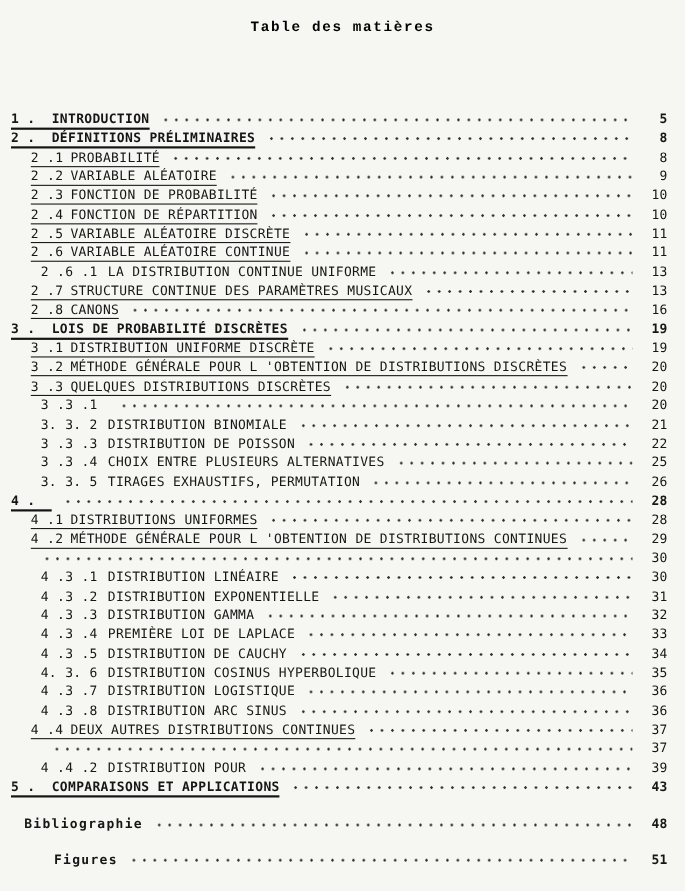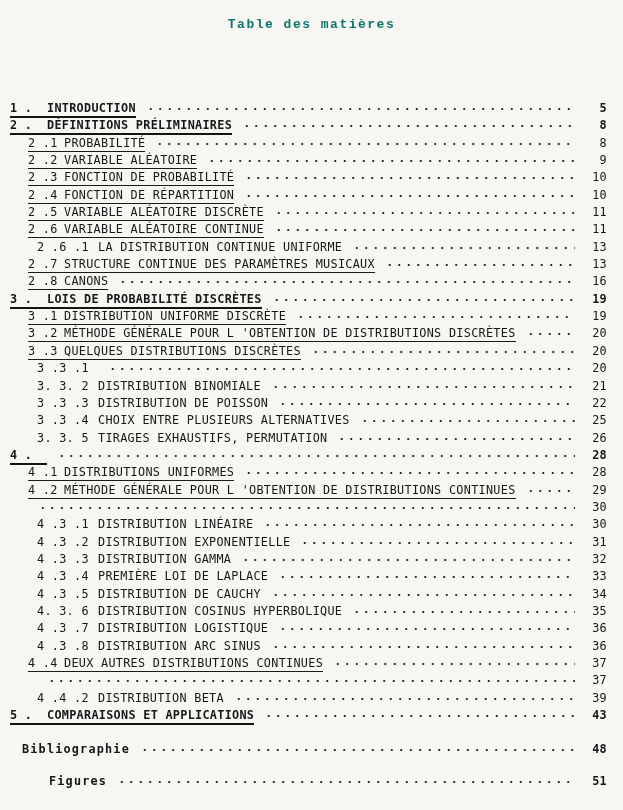--- a/index.html
+++ b/index.html
@@ -13,21 +13,21 @@
     width:623px;height:810px;position:relative;
     background:#f6f6f3;
   }
   .doc-title{
     padding-top:17px;
     text-align:center;
     font-family:"Liberation Mono",monospace;
     font-weight:bold;
     font-size:13px;
     letter-spacing:1.5px;
-    color:#0f766e;
+    color:#000000;
   }
   .toc{
     margin-top:69px;
     padding:0 16px 0 10px;
   }
   .row{
     display:flex;
     align-items:baseline;
     height:17.35px;
     font-size:11.8px;
@@ -331,21 +331,21 @@
         <span class="leader"></span>
         <span class="pg">37</span>
       </div>
     <div class="row lvl3">
         <span class="leader"></span>
         <span class="pg">37</span>
       </div>
     <div class="row lvl3">
         <span class="nt">
           <span class="num">4 .4 .2</span>
-          <span class="ttl">DISTRIBUTION BETA</span>
+          <span class="ttl">DISTRIBUTION POUR</span>
         </span>
         <span class="leader"></span>
         <span class="pg">39</span>
       </div>
     <div class="row lvl1">
         <span class="nt">
           <span class="num">5 .</span>
           <span class="ttl">COMPARAISONS ET APPLICATIONS</span>
         </span>
         <span class="leader"></span>

